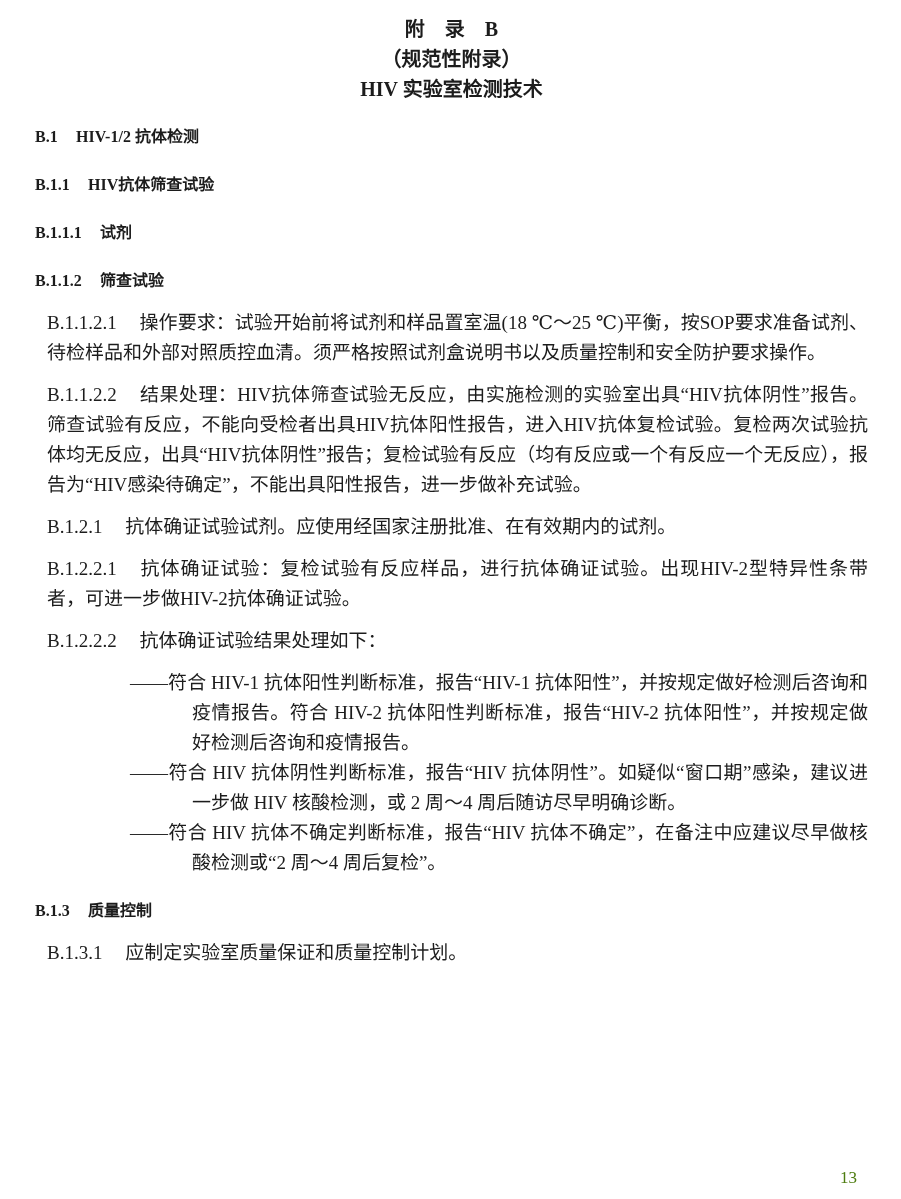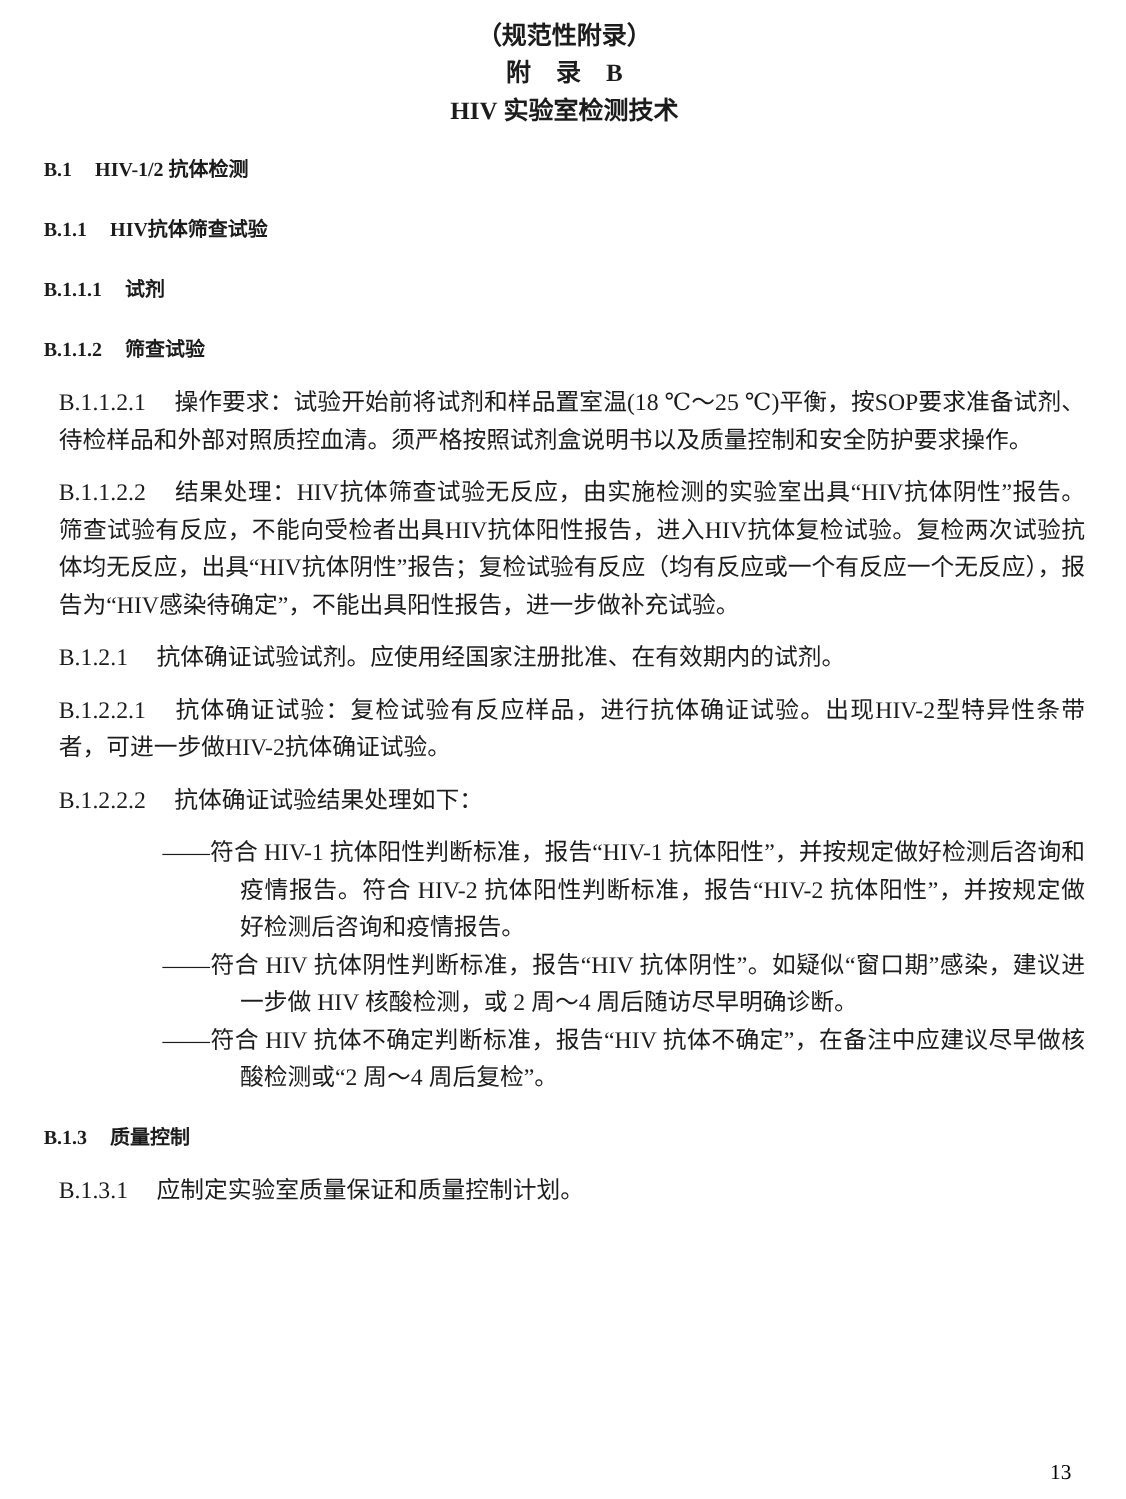--- a/index.html
+++ b/index.html
@@ -47,30 +47,30 @@
     padding-left: 62px;
     text-indent: -62px;
     text-align: justify;
   }
   p.clause + p.dash-item { margin-top: 12px; font-family: Liberation Serif, serif; }
   .page-number {
     position: absolute;
     right: 44px;
     bottom: 6px;
     font-size: 17px;
-    color: #000000;
+    color: #4d7c0f;
   }
 </style>
 </head>
 <body>
 
 <div class="page">
   <div class="doc-header">
+    <p>附　录　B</p>
     <p>（规范性附录）</p>
-    <p>附　录　B</p>
     <p>HIV 实验室检测技术</p>
   </div>
   <div class="doc-body">
       <p class="heading"><span class="label">B.1</span><span>HIV-1/2 抗体检测</span></p>
       <p class="heading"><span class="label">B.1.1</span><span>HIV抗体筛查试验</span></p>
       <p class="heading"><span class="label">B.1.1.1</span><span>试剂</span></p>
       <p class="heading"><span class="label">B.1.1.2</span><span>筛查试验</span></p>
       <p class="clause"><span class="label">B.1.1.2.1</span><span>操作要求：试验开始前将试剂和样品置室温(18 ℃～25 ℃)平衡，按SOP要求准备试剂、待检样品和外部对照质控血清。须严格按照试剂盒说明书以及质量控制和安全防护要求操作。</span></p>
       <p class="clause"><span class="label">B.1.1.2.2</span><span>结果处理：HIV抗体筛查试验无反应，由实施检测的实验室出具“HIV抗体阴性”报告。筛查试验有反应，不能向受检者出具HIV抗体阳性报告，进入HIV抗体复检试验。复检两次试验抗体均无反应，出具“HIV抗体阴性”报告；复检试验有反应（均有反应或一个有反应一个无反应），报告为“HIV感染待确定”，不能出具阳性报告，进一步做补充试验。</span></p>
       <p class="clause"><span class="label">B.1.2.1</span><span>抗体确证试验试剂。应使用经国家注册批准、在有效期内的试剂。</span></p>

